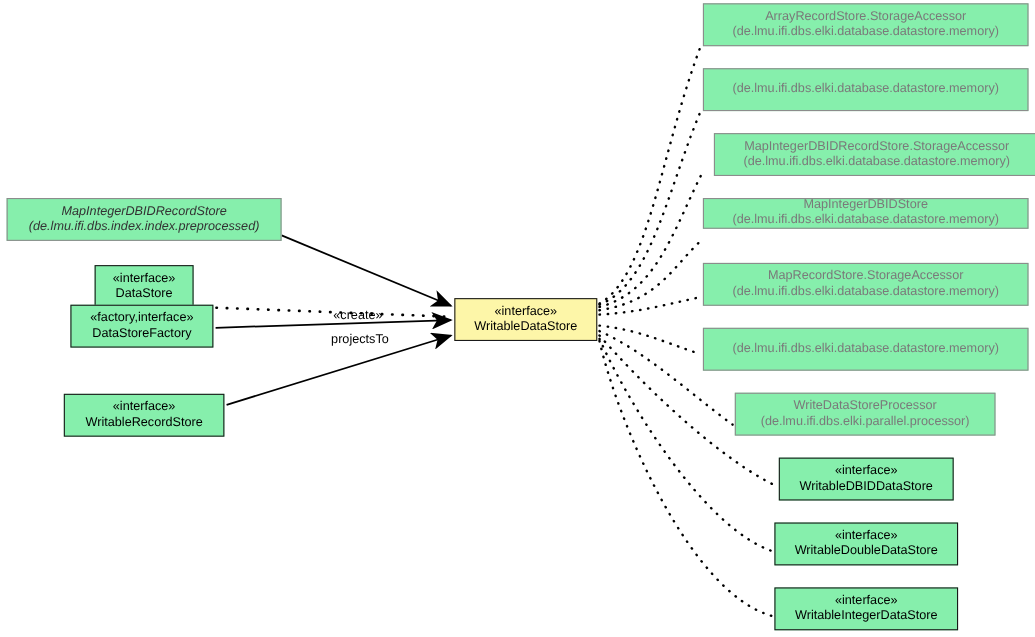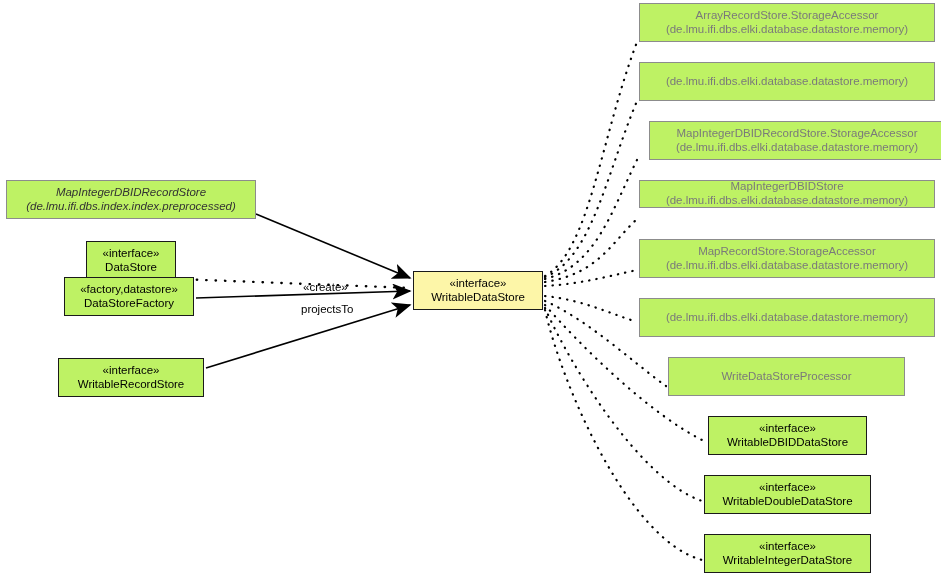--- a/index.html
+++ b/index.html
@@ -27,21 +27,21 @@
   }
   .node {
     position: absolute;
     box-sizing: border-box;
     display: flex;
     flex-direction: column;
     align-items: center;
     justify-content: center;
     text-align: center;
     line-height: 1.18;
-    background: #bef264;
+    background: #86efac;
     white-space: nowrap;
   }
   .node .l1, .node .l2 {
     display: block;
     width: 100%;
   }
   
   .node.iface {
     border: 1.6px solid #1a1a1a;
     color: #000000;
@@ -114,21 +114,21 @@
     <span class="l1">MapIntegerDBIDRecordStore</span>
     <span class="l2">(de.lmu.ifi.dbs.index.index.preprocessed)</span>
   </div>
 
   <div class="node iface" style="left:86px; top:241px; width:90px; height:39px;">
     <span class="l1">«interface»</span>
     <span class="l2">DataStore</span>
   </div>
 
   <div class="node iface" style="left:64px; top:277px; width:130px; height:39px;">
-    <span class="l1">«factory,datastore»</span>
+    <span class="l1">«factory,interface»</span>
     <span class="l2">DataStoreFactory</span>
   </div>
 
   <div class="node iface" style="left:58px; top:358px; width:146px; height:39px;">
     <span class="l1">«interface»</span>
     <span class="l2">WritableRecordStore</span>
   </div>
 
   <div class="node focus" style="left:413px; top:271px; width:130px; height:39px;">
     <span class="l1">«interface»</span>
@@ -161,20 +161,21 @@
     <span class="l1">MapRecordStore.StorageAccessor</span>
     <span class="l2">(de.lmu.ifi.dbs.elki.database.datastore.memory)</span>
   </div>
 
   <div class="node cls" style="left:639px; top:298px; width:296px; height:39px;">
     <span class="l2">(de.lmu.ifi.dbs.elki.database.datastore.memory)</span>
   </div>
 
   <div class="node cls" style="left:668px; top:357px; width:237px; height:39px;">
     <span class="l1">WriteDataStoreProcessor</span>
+    <span class="l2">(de.lmu.ifi.dbs.elki.parallel.processor)</span>
   </div>
 
   <div class="node iface" style="left:708px; top:416px; width:159px; height:39px;">
     <span class="l1">«interface»</span>
     <span class="l2">WritableDBIDDataStore</span>
   </div>
 
   <div class="node iface" style="left:704px; top:475px; width:167px; height:39px;">
     <span class="l1">«interface»</span>
     <span class="l2">WritableDoubleDataStore</span>

